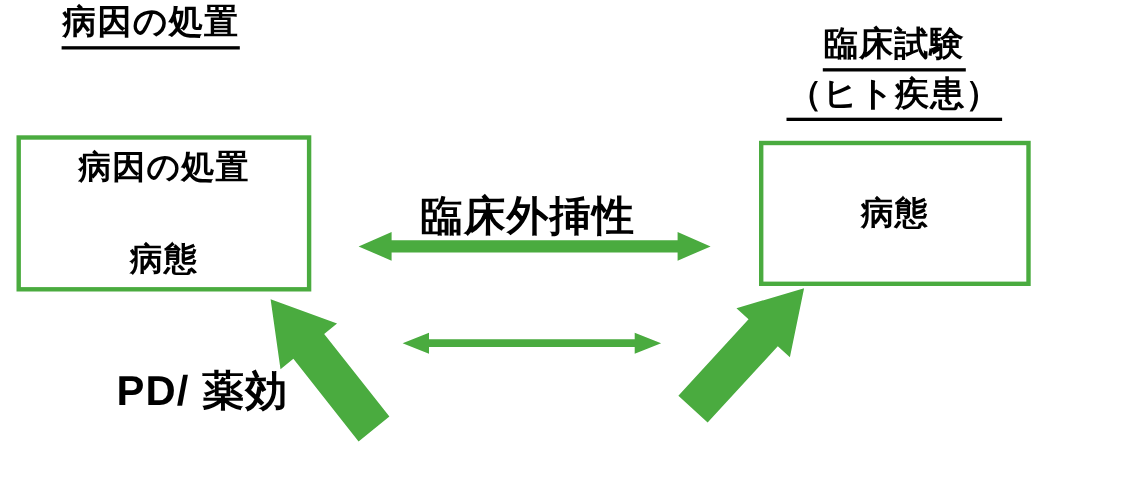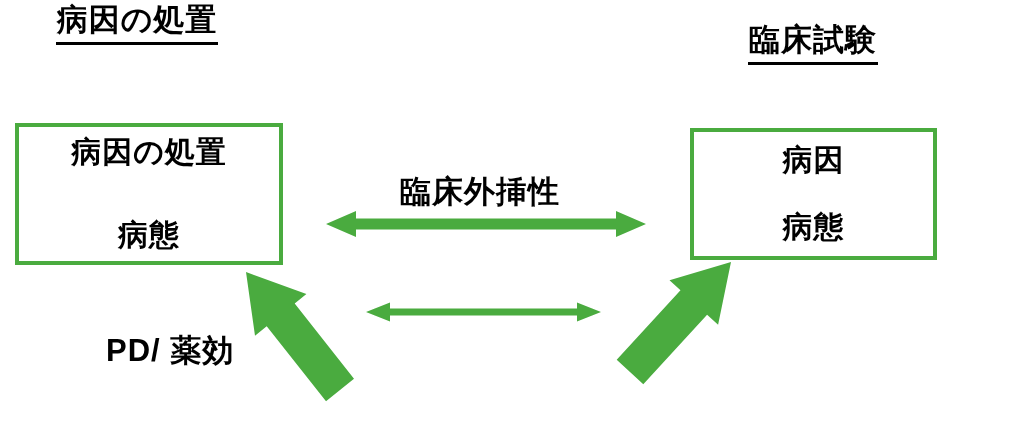--- a/index.html
+++ b/index.html
@@ -33,21 +33,21 @@
     border: 4px solid var(--accent);
     background: var(--paper);
     display: flex;
     flex-direction: column;
     align-items: center;
     justify-content: center;
     text-align: center;
     font-size: 30px;
     letter-spacing: 1px;
   }
-  .label { font-size: 31px; letter-spacing: 1px; white-space: nowrap; }
+  .label { font-size: 38px; letter-spacing: 1px; white-space: nowrap; }
   .center-text { text-align: center; }
 </style>
 </head>
 <body>
 
 <div class="canvas">
 
   <svg class="arrow-layer" viewBox="0 0 1024 448" aria-hidden="true">
 
     <polygon class="green-fill" points="326,224 356,211 356,218.5 616,218.5 616,211 646,224 616,237 616,229.5 356,229.5 356,237"></polygon>
@@ -58,29 +58,29 @@
 
     <polygon class="green-fill" points="731,262 669.5,280.2 680.5,290.3 616.7,359.8 643.3,384.2 707.1,314.7 718.1,324.8"></polygon>
   </svg>
 
   <div class="abs title" style="left:0; top:8; width:274px;">
     <span class="uline">病因の処置</span><br>
   </div>
 
   <div class="abs title" style="left:686; left:686px; top:20px; width:254px;text-align:center;">
     <span class="uline">臨床試験</span><br>
+    <span class="uline">（ヒト疾患）</span>
   </div>
 
   <div class="abs gbox" style="left:15px; top:123px; width:268px; height:142px; gap:42px;">
     <div>病因の処置</div>
     <div>病態</div>
   </div>
 
   <div class="abs gbox" style="left:690px; top:128px; width:247px; height:132px; gap:26px;">
-    <div>病因</div>
     <div>病態</div>
   </div>
 
   <div class="abs label center-text" style="left:330px; top:171px; width:300px;">臨床外挿性</div>
 
   <div class="abs label" style="left:66px; top:330px;margin-left:40px;">PD/ 薬効</div>
 
 
 
 </div>

